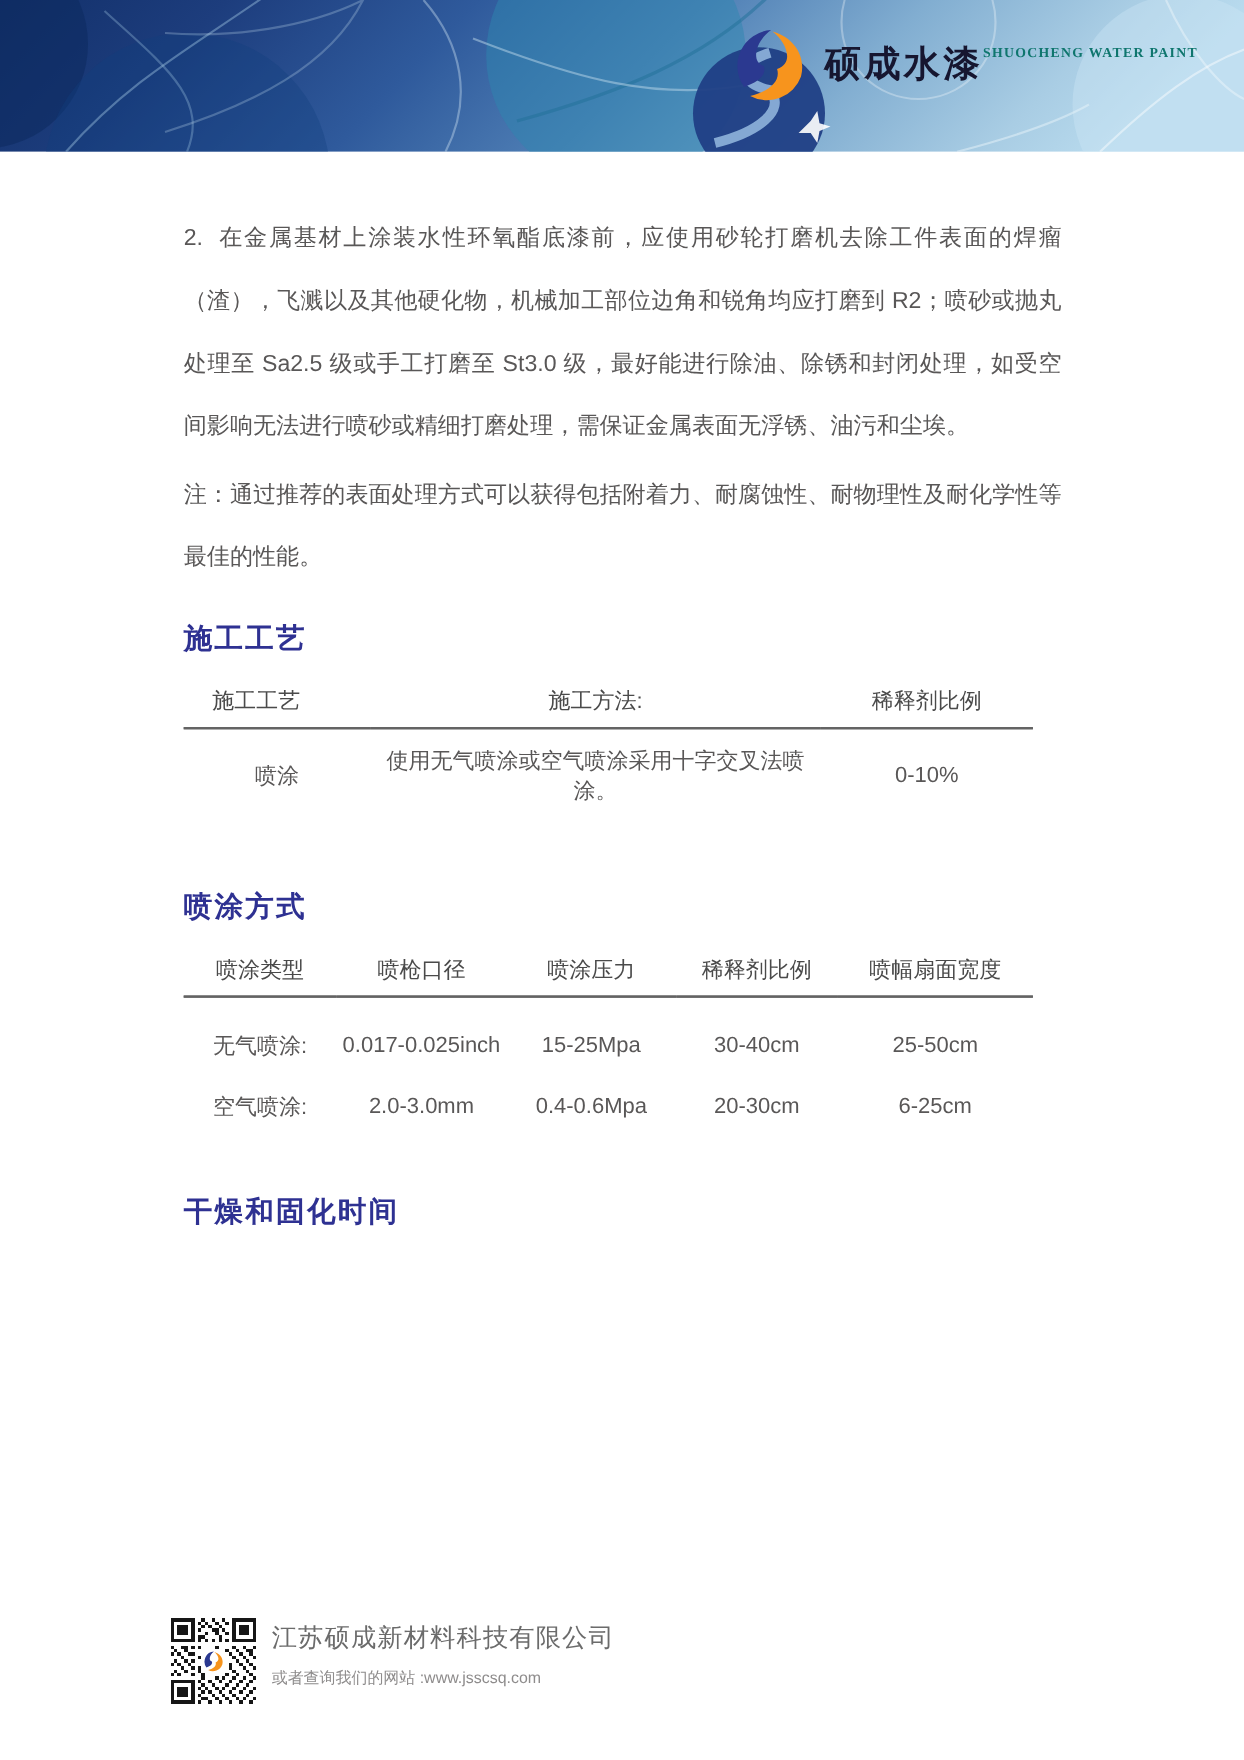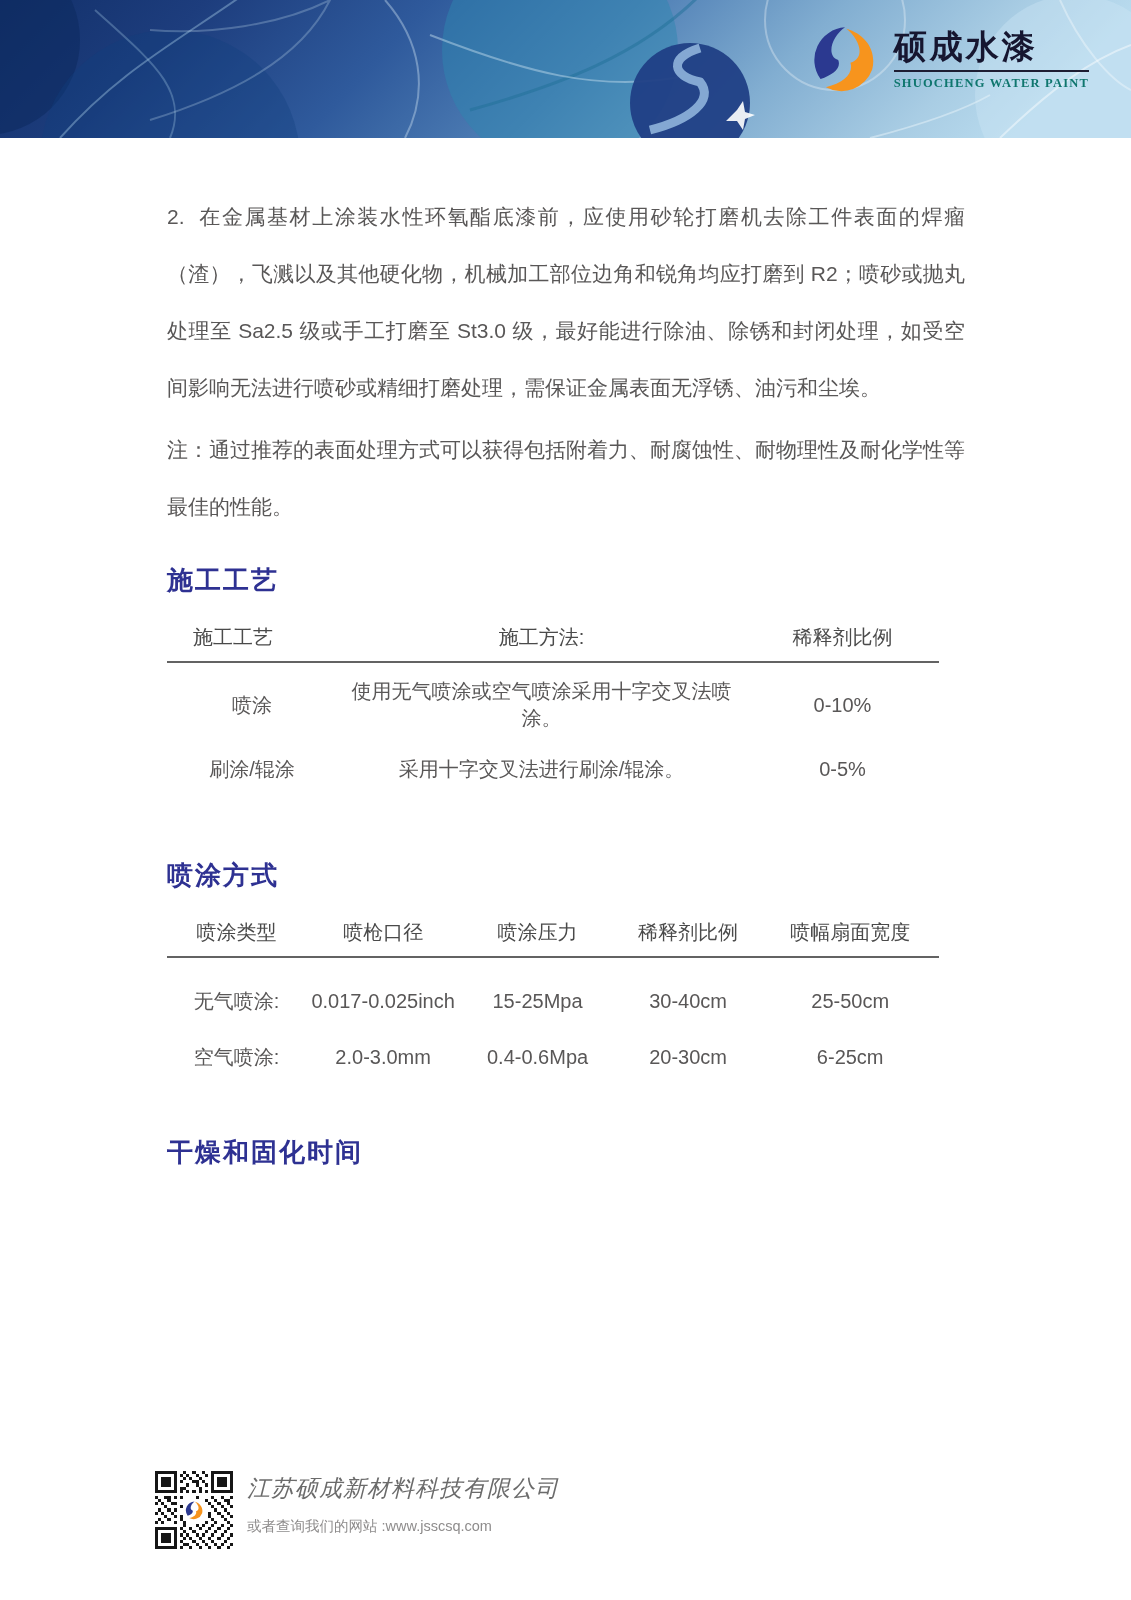--- a/index.html
+++ b/index.html
@@ -25,21 +25,21 @@
   .banner svg.bg { position: absolute; left: 0; top: 0; }
   .brand {
     position: absolute;
     right: 42px;
     top: 26px;
     display: flex;
     align-items: center;
     gap: 15px;
   }
   .brand .mark { width: 68px; height: 68px; }
-  .brand-text { display: flex; flex-direction: column; align-items: stretch; }
+  .brand-text { display: flex; flex-direction: row; align-items: stretch; }
   .brand-cn {
     font-family: "Liberation Serif", "DejaVu Serif", serif;
     font-weight: 700;
     font-size: 33px;
     letter-spacing: 3px;
     color: #161630;
     white-space: nowrap;
     line-height: 1.15;
   }
   .brand-rule { height: 2px; background: #1d1d33; margin: 3px 0 4px; }
@@ -124,21 +124,20 @@
     position: absolute; left: 28px; top: 28px; width: 22px; height: 22px;
     background: #fff; border-radius: 50%; display: flex; align-items: center; justify-content: center;
   }
   .qr-logo svg { width: 19px; height: 19px; }
   .footer-text { flex: 1; padding-top: 2px; }
   .company-name {
     font-size: 23px;
     color: #6b6b6b;
     letter-spacing: 1px;
     margin-bottom: 9px;
-    font-style: italic;
   }
   .footer-note {
     font-size: 14.5px;
     line-height: 27px;
     color: #8e8c8c;
   }
   .footer-note span { display: block; }
 </style>
 </head>
 <body>
@@ -209,25 +208,20 @@
           <th class="first">施工工艺</th>
           <th>施工方法:</th>
           <th>稀释剂比例</th>
         </tr>
       </thead>
       <tbody>
         <tr>
           <td>喷涂</td>
           <td>使用无气喷涂或空气喷涂采用十字交叉法喷涂。</td>
           <td>0-10%</td>
-        </tr>
-        <tr>
-          <td>刷涂/辊涂</td>
-          <td>采用十字交叉法进行刷涂/辊涂。</td>
-          <td>0-5%</td>
         </tr>
       </tbody>
     </table>
 
     <h2 class="sec-title" id="title-spray">喷涂方式</h2>
 
     <table class="doc-table" id="spray-table">
       <colgroup>
           <col class="c1">
           <col class="c2">

